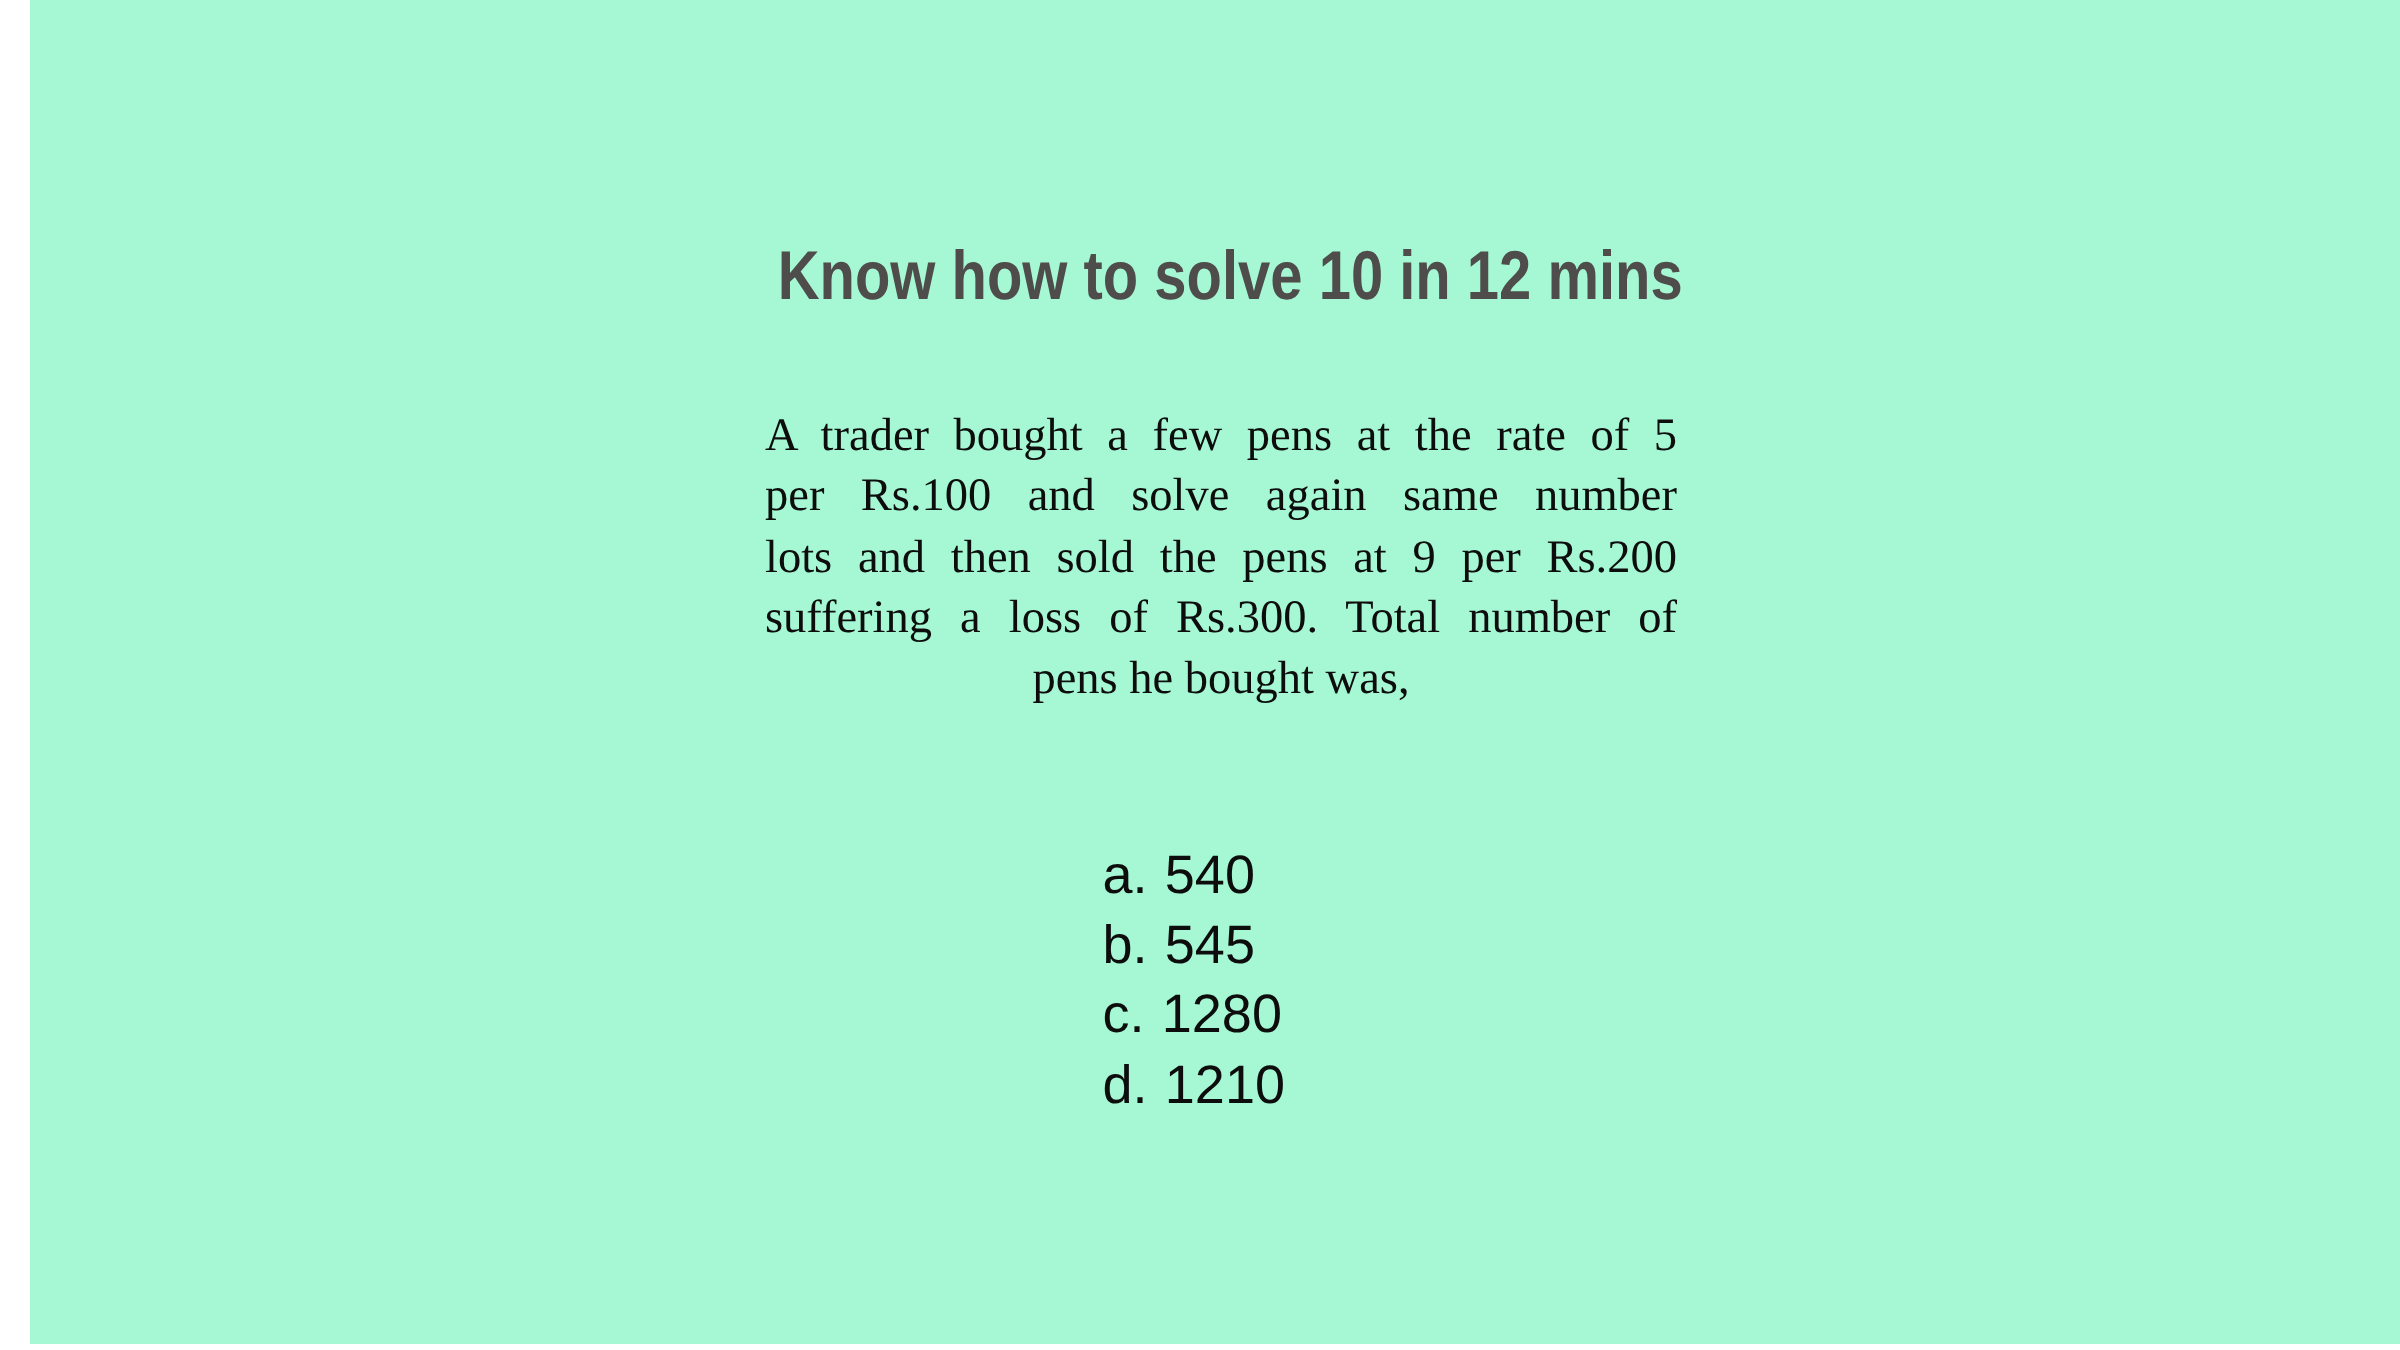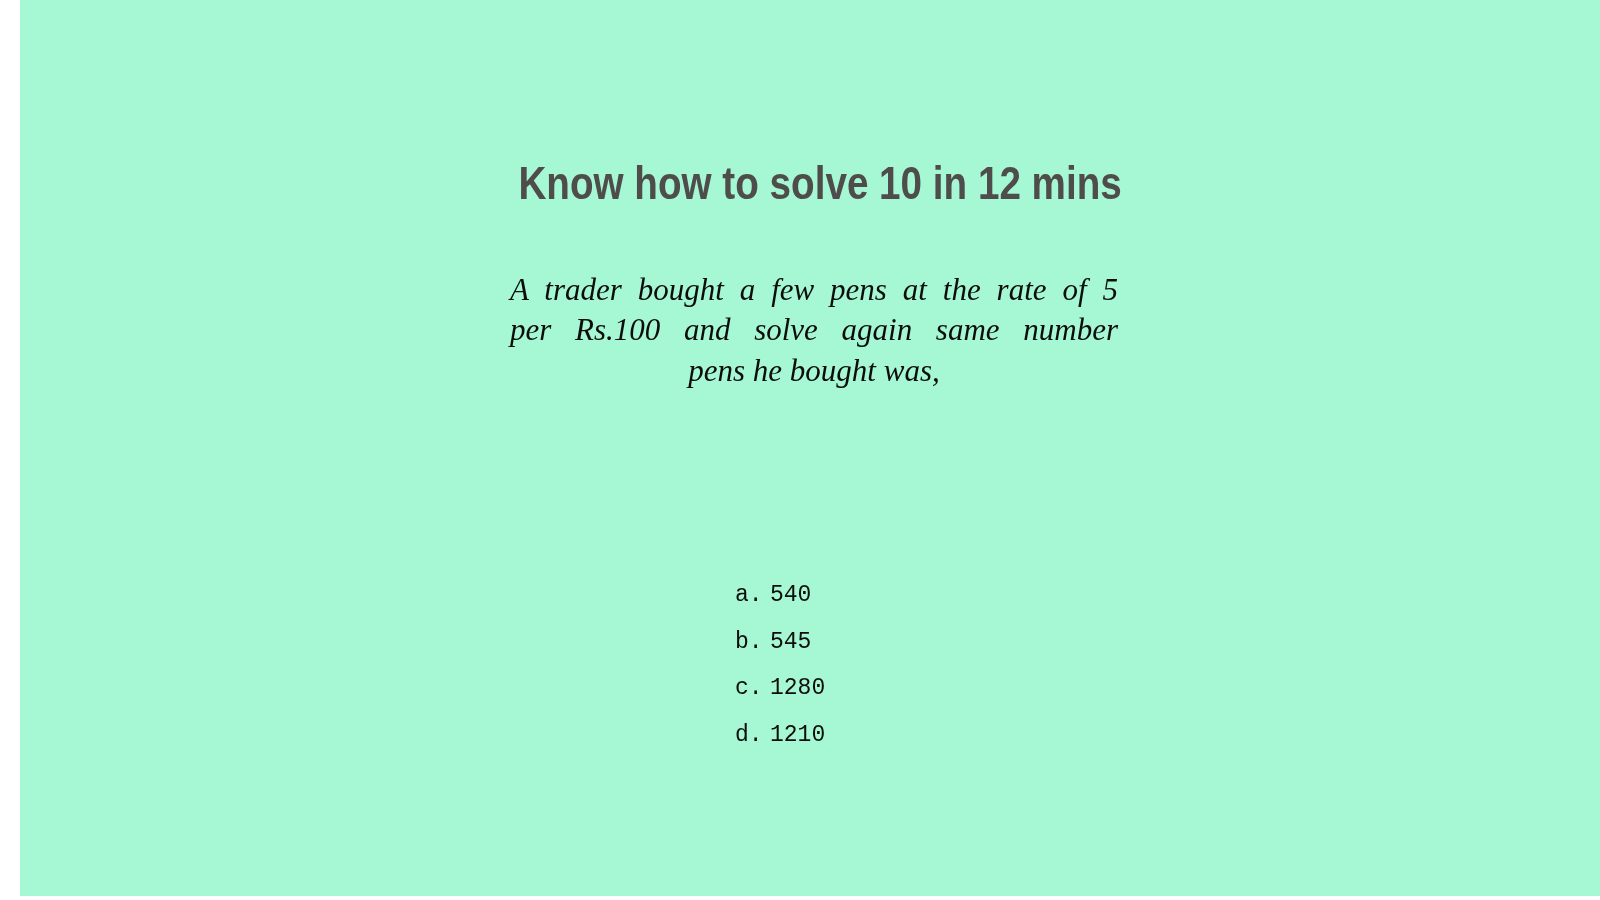--- a/index.html
+++ b/index.html
@@ -47,53 +47,54 @@
   }
 
   .question {
     position: absolute;
     left: 490px; top: 270px;
     width: 608px;
     color: var(--text-color);
     font-family: "Liberation Serif", "DejaVu Serif", serif;
     font-size: 31px;
     line-height: 40.4px;
-    font-style: italic;
   }
   .question .jline {
     text-align: justify;
     text-align-last: justify;
   }
   .question .lastline {
     text-align: center;
   }
 
   .options {
     position: absolute;
-    left: 715px; top: 572px;
+    left: 715px; top: 560px;
     color: var(--text-color);
-    font-family: Liberation Mono, monospace;
-    font-size: 23px;
+    font-family: Liberation Sans, sans-serif;
+    font-size: 36px;
     line-height: 46.5px;
   }
   .option-row { white-space: nowrap; }
   .option-label { display: inline-block; margin-right: 0.32em; }
 </style>
 </head>
 <body>
 
 <div class="slide">
 
   <div class="title-row">
     <span class="condense">Know how to solve 10 in 12 mins</span>
   </div>
 
   <div class="question">
     <div class="jline">A trader bought a few pens at the rate of 5</div>
     <div class="jline">per Rs.100 and solve again same number</div>
+    <div class="jline">lots and then sold the pens at 9 per Rs.200</div>
+    <div class="jline">suffering a loss of Rs.300. Total number of</div>
     <div class="lastline">pens he bought was,</div>
   </div>
 
   <div class="options">
     <div class="option-row">
       <span class="option-label">a.</span><span>540</span>
     </div>
     <div class="option-row">
       <span class="option-label">b.</span><span>545</span>
     </div>

